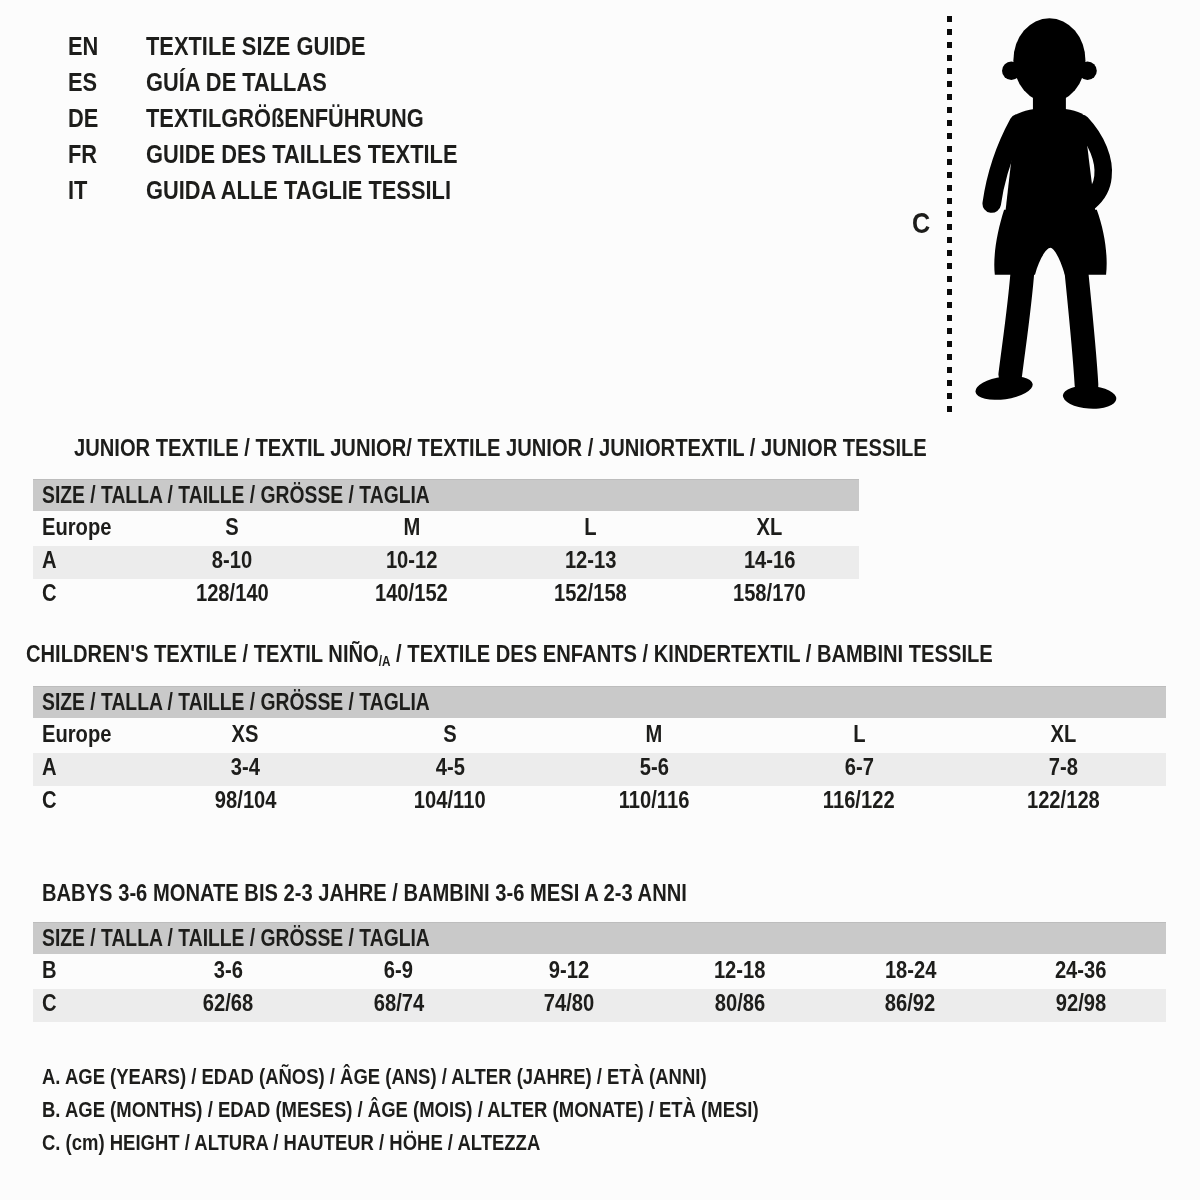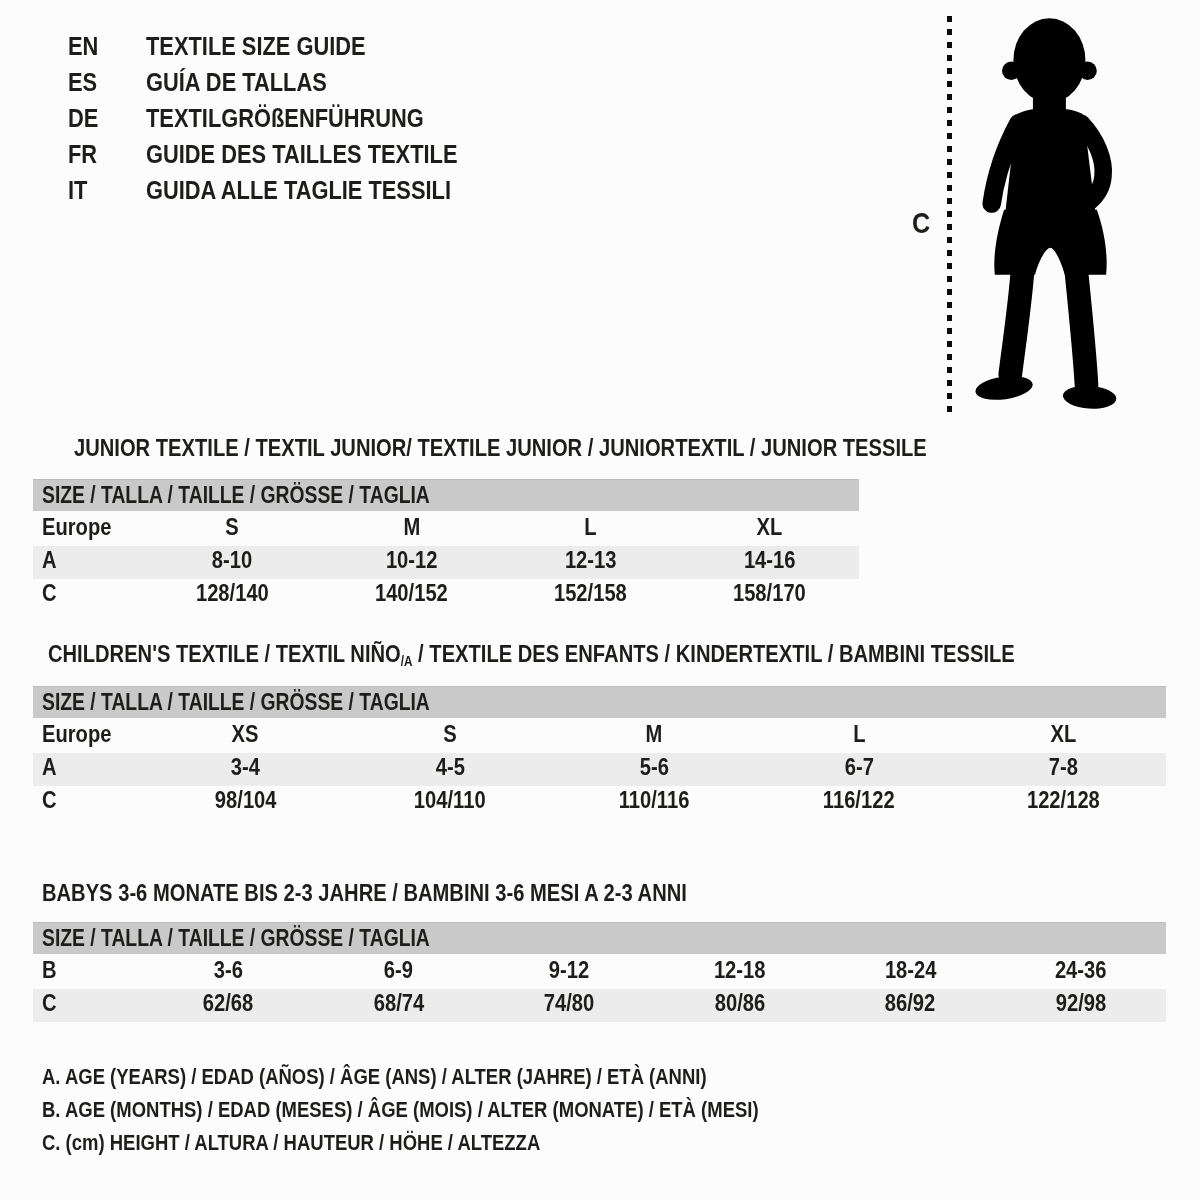--- a/index.html
+++ b/index.html
@@ -125,21 +125,21 @@
         <div class="trow">
           <span class="tlabel"><span class="cond">C</span></span>
           <span class="tcell"><span class="condc">128/140</span></span>
           <span class="tcell"><span class="condc">140/152</span></span>
           <span class="tcell"><span class="condc">152/158</span></span>
           <span class="tcell"><span class="condc">158/170</span></span>
         </div>
       </div>
   </div>
 
-  <div class="sec-title" style="left:48px; top:640px;">
+  <div class="sec-title" style="left:26px; top:640px;">
     <span class="cond"><span>CHILDREN'S TEXTILE / TEXTIL NIÑO</span><span class="sub">/A</span><span> / TEXTILE DES ENFANTS / KINDERTEXTIL / BAMBINI TESSILE</span></span>
   </div>
   <div class="stable w-full" style="top:686px;">
     <div class="size-bar">
       <span class="cond">SIZE / TALLA / TAILLE / GRÖSSE / TAGLIA</span>
     </div>
     <div>
         <div class="trow">
           <span class="tlabel"><span class="cond">Europe</span></span>
           <span class="tcell"><span class="condc">XS</span></span>

